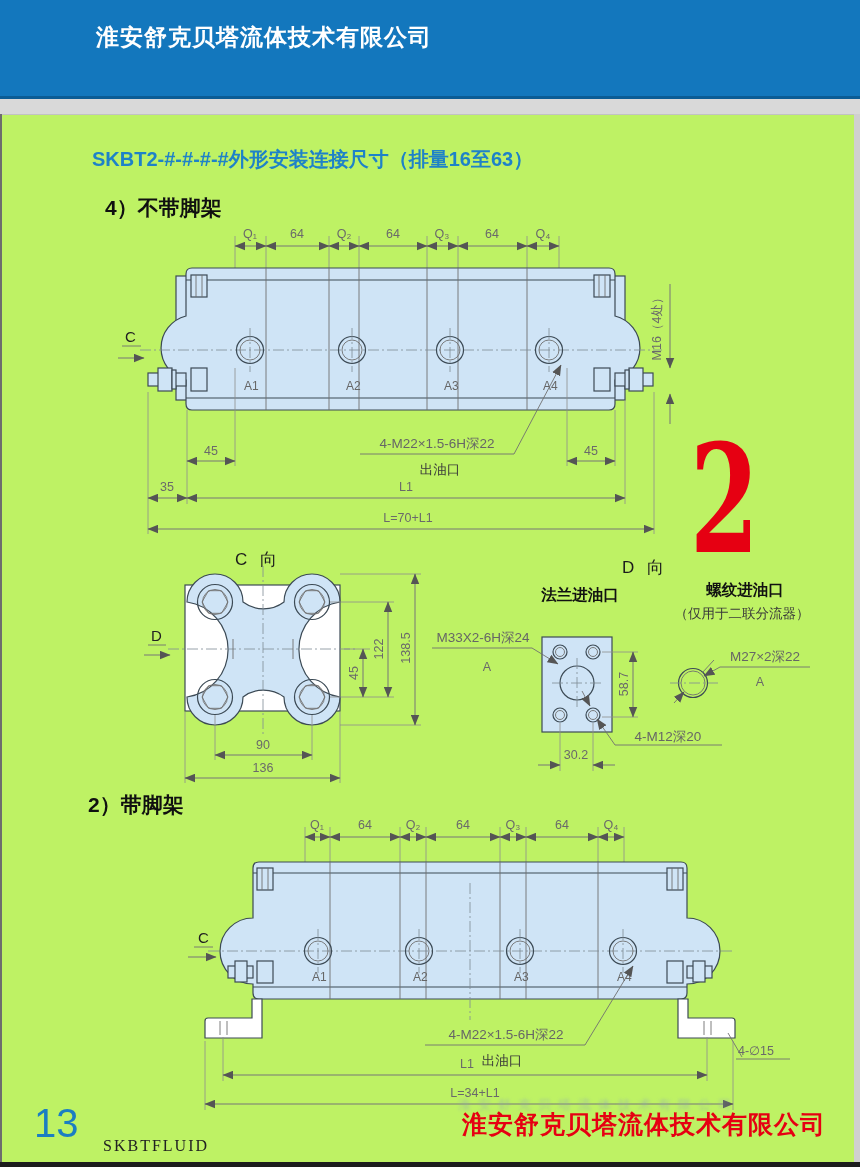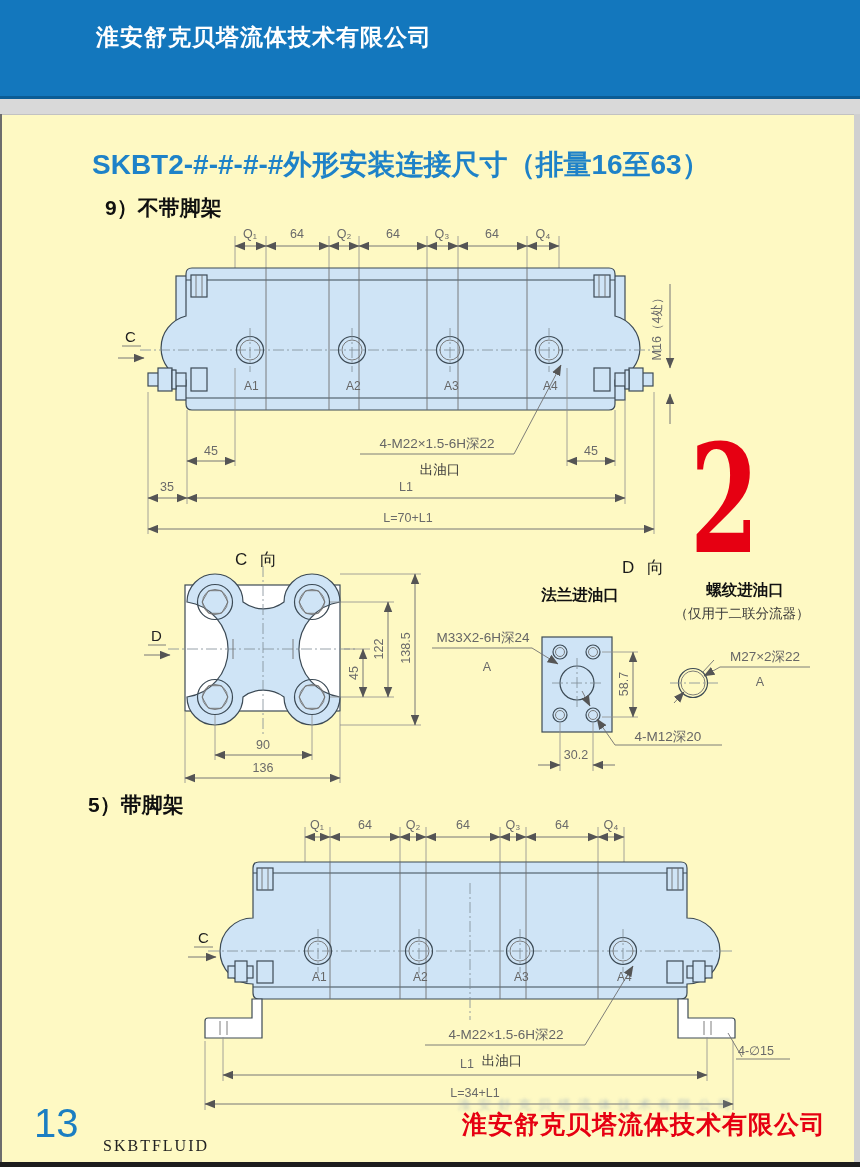--- a/index.html
+++ b/index.html
@@ -1,27 +1,27 @@
 <!DOCTYPE html>
 <html><head>
 <meta charset="utf-8">
 <style>
   html,body{margin:0;padding:0;background:#fff;}
-  #page{position:relative;width:860px;height:1167px;background:#fef9c3;overflow:hidden;
+  #page{position:relative;width:860px;height:1167px;background:#bef264;overflow:hidden;
         font-family:"Liberation Sans",sans-serif;}
   
   #hdr{position:absolute;left:0;top:0;width:860px;height:96px;background:#1377bd;
        border-bottom:3px solid #0b5c95;}
   #hdr .co{position:absolute;left:96px;top:22px;color:#ffffff;font-size:23px;font-weight:600;letter-spacing:1px;}
   #grayband{position:absolute;left:0;top:99px;width:860px;height:15px;background:#d9d9d9;border-bottom:1px solid #c2c2c2;}
   #leftedge{position:absolute;left:0;top:114px;width:2px;height:1053px;background:#6d6d6d;}
   #rightedge{position:absolute;right:0;top:114px;width:6px;height:1053px;background:#d0d0d0;}
   #botedge{position:absolute;left:0;bottom:0;width:860px;height:5px;background:#1d1d1d;}
   
-  .doc-title{position:absolute;left:92px;top:146px;font-size:28px;font-weight:bold;color:#1e82c8;}
+  .doc-title{position:absolute;left:92px;top:146px;font-size:20px;font-weight:bold;color:#1e82c8;}
   .sec-h{position:absolute;font-size:21px;font-weight:bold;color:#101010;}
   #h1{left:105px;top:194px;} #h2{left:88px;top:791px;}
   #corner2{position:absolute;left:690px;top:424px;font-family:"DejaVu Serif",serif;font-weight:bold;
            font-size:150px;line-height:1;color:#e60012;transform:scaleX(.66);transform-origin:left top;}
   
   #pgnum{position:absolute;left:34px;top:1101px;font-size:40px;font-weight:500;color:#1b7ec2;}
   #brand{position:absolute;left:103px;top:1137px;font-family:"Liberation Serif",serif;font-size:16px;
          letter-spacing:2px;color:#222;text-align:right;}
   #wm{position:absolute;left:458px;top:1096px;width:350px;font-size:13px;letter-spacing:7px;color:#8fa6b8;
       filter:blur(1.6px);opacity:.55;white-space:nowrap;}
@@ -60,22 +60,22 @@
         </marker>
     </defs>
   </svg>
 
   <div id="hdr">
     <div class="co">淮安舒克贝塔流体技术有限公司</div>
   </div>
   <div id="grayband"></div>
 
   <div class="doc-title">SKBT2-#-#-#-#外形安装连接尺寸（排量16至63）</div>
-  <div class="sec-h" id="h1">9）不带脚架</div>
-  <div class="sec-h" id="h2">5）带脚架</div>
+  <div class="sec-h" id="h1">4）不带脚架</div>
+  <div class="sec-h" id="h2">2）带脚架</div>
   <div id="corner2">2</div>
 
   <svg style="left:110px;top:218px" width="580" height="320" viewBox="0 0 580 320">
 
     <g>
       <line class="xl" x1="125" y1="18" x2="125" y2="50"></line>
         <line class="xl" x1="156" y1="18" x2="156" y2="50"></line>
       <line class="xl" x1="219" y1="18" x2="219" y2="50"></line>
         <line class="xl" x1="249" y1="18" x2="249" y2="50"></line>
       <line class="xl" x1="317" y1="18" x2="317" y2="50"></line>

